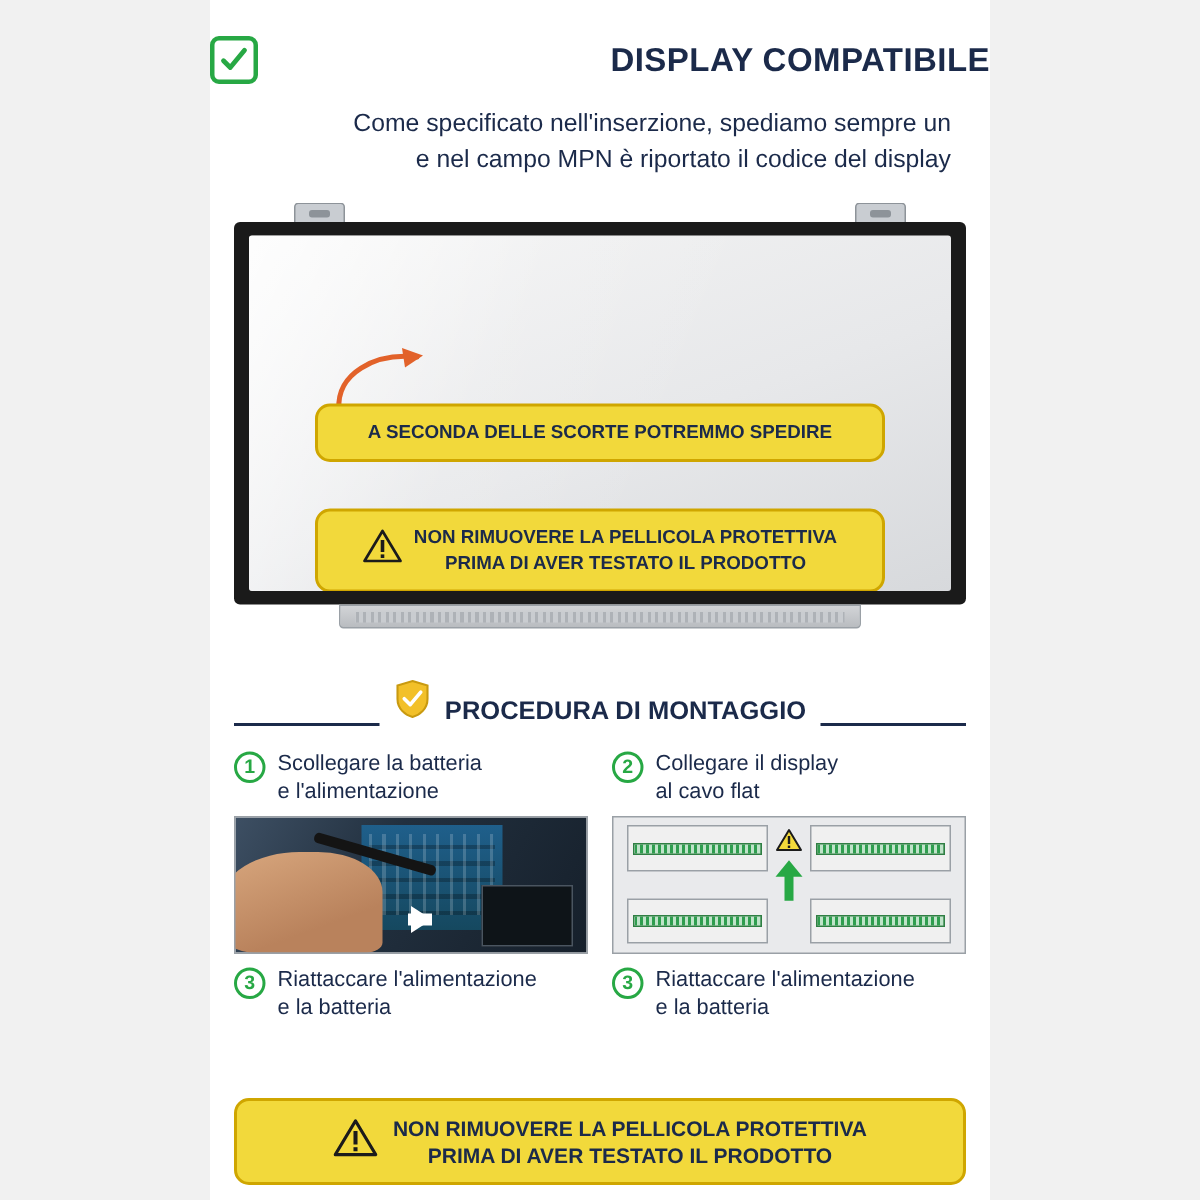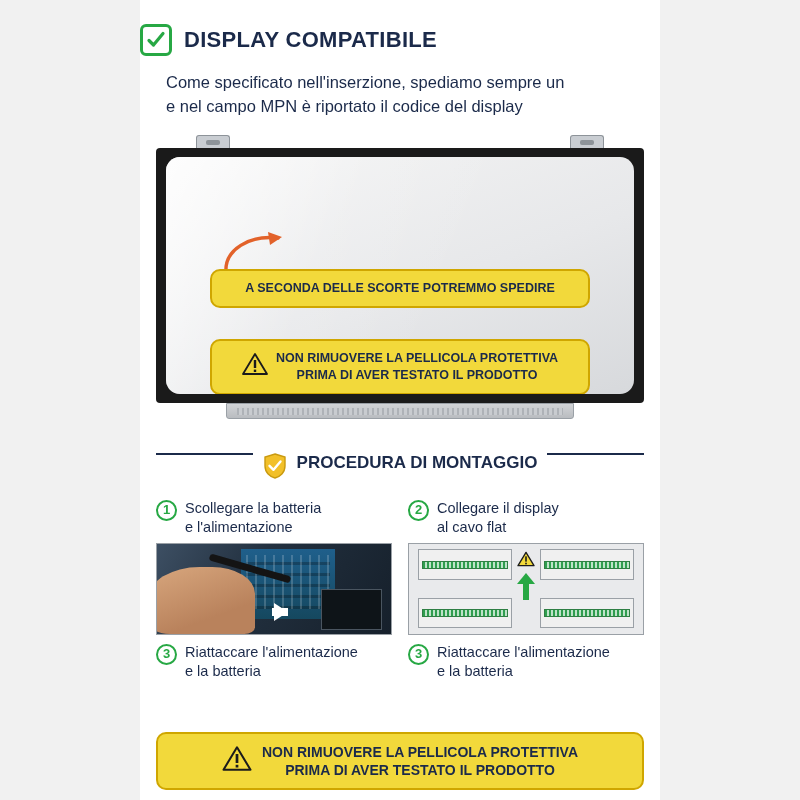--- a/index.html
+++ b/index.html
@@ -28,41 +28,41 @@
     position: absolute;
     left: 140px; top: 0;
     width: 520px; height: 800px;
     background: #ffffff;
   }
 
   
   .header-row {
     display: flex;
     align-items: center;
-    justify-content: flex-start;
+    justify-content: space-between;
     gap: 12px;
     margin-top: 24px;
   }
   .check-box-icon {
     width: 32px; height: 32px;
     border-radius: 6px;
     background: #ffffff;
     border: 3px solid #27a844;
     display: flex; align-items: center; justify-content: center;
   }
   .check-box-icon svg { display: block; }
   .header-title {
     font-size: 22px;
     font-weight: bold;
     color: #1b2a4a;
     letter-spacing: .3px;
   }
   .intro {
     margin: 14px 26px 0 26px;
-    text-align: left;
+    text-align: right;
     color: #1b2a4a;
     font-size: 16.5px;
     line-height: 1.48;
   }
 
   
   .display-wrap {
     position: relative;
     margin: 16px 16px 0 16px;
     height: 300px;
@@ -92,21 +92,21 @@
     position: absolute;
     left: 0; right: 0; top: 13px;
     height: 255px;
     background: #1a1a1a;
     border-radius: 4px;
     padding: 9px 10px;
   }
   .panel-inner {
     width: 100%; height: 100%;
     background: linear-gradient(160deg, #f4f4f4 0%, #e7e8ea 55%, #d7d9dc 100%);
-    border-radius: 14px;
+    border-radius: 2px;
     position: relative;
     overflow: hidden;
   }
   .screen-sheen {
     position: absolute;
     left: 0; top: 0; width: 100%; height: 100%;
     background: linear-gradient(115deg, rgba(255,255,255,.85) 0%, rgba(255,255,255,.15) 35%, rgba(255,255,255,0) 60%);
     pointer-events: none;
   }
   .arrow-curve {
@@ -146,21 +146,21 @@
     content: "";
     position: absolute;
     left: 10px; right: 10px; top: 4px;
     height: 7px;
     background: repeating-linear-gradient(90deg, #aeb2b7 0 2px, #c9ccd0 2px 5px);
   }
 
   
   .proc-head {
     display: flex;
-    align-items: flex-start;
+    align-items: flex-end;
     gap: 10px;
     margin: 18px 16px 16px 16px;
   }
   .proc-rule {
     flex: 1 1 auto;
     height: 2px;
     background: #1b2a4a;
   }
   .shield-icon { flex: 0 0 auto; }
   .proc-title {

